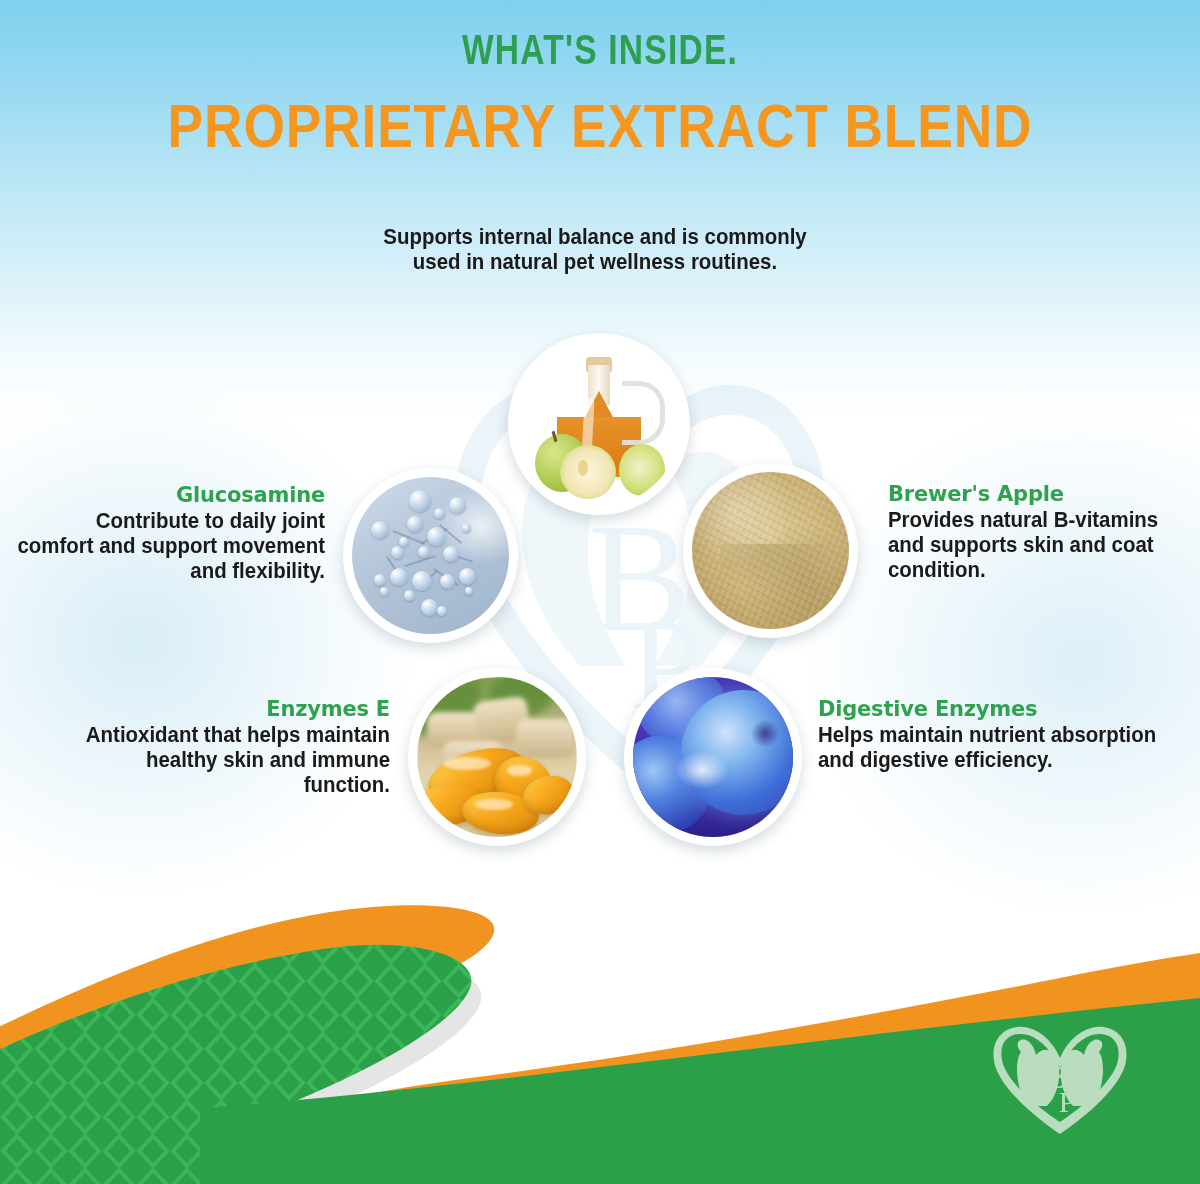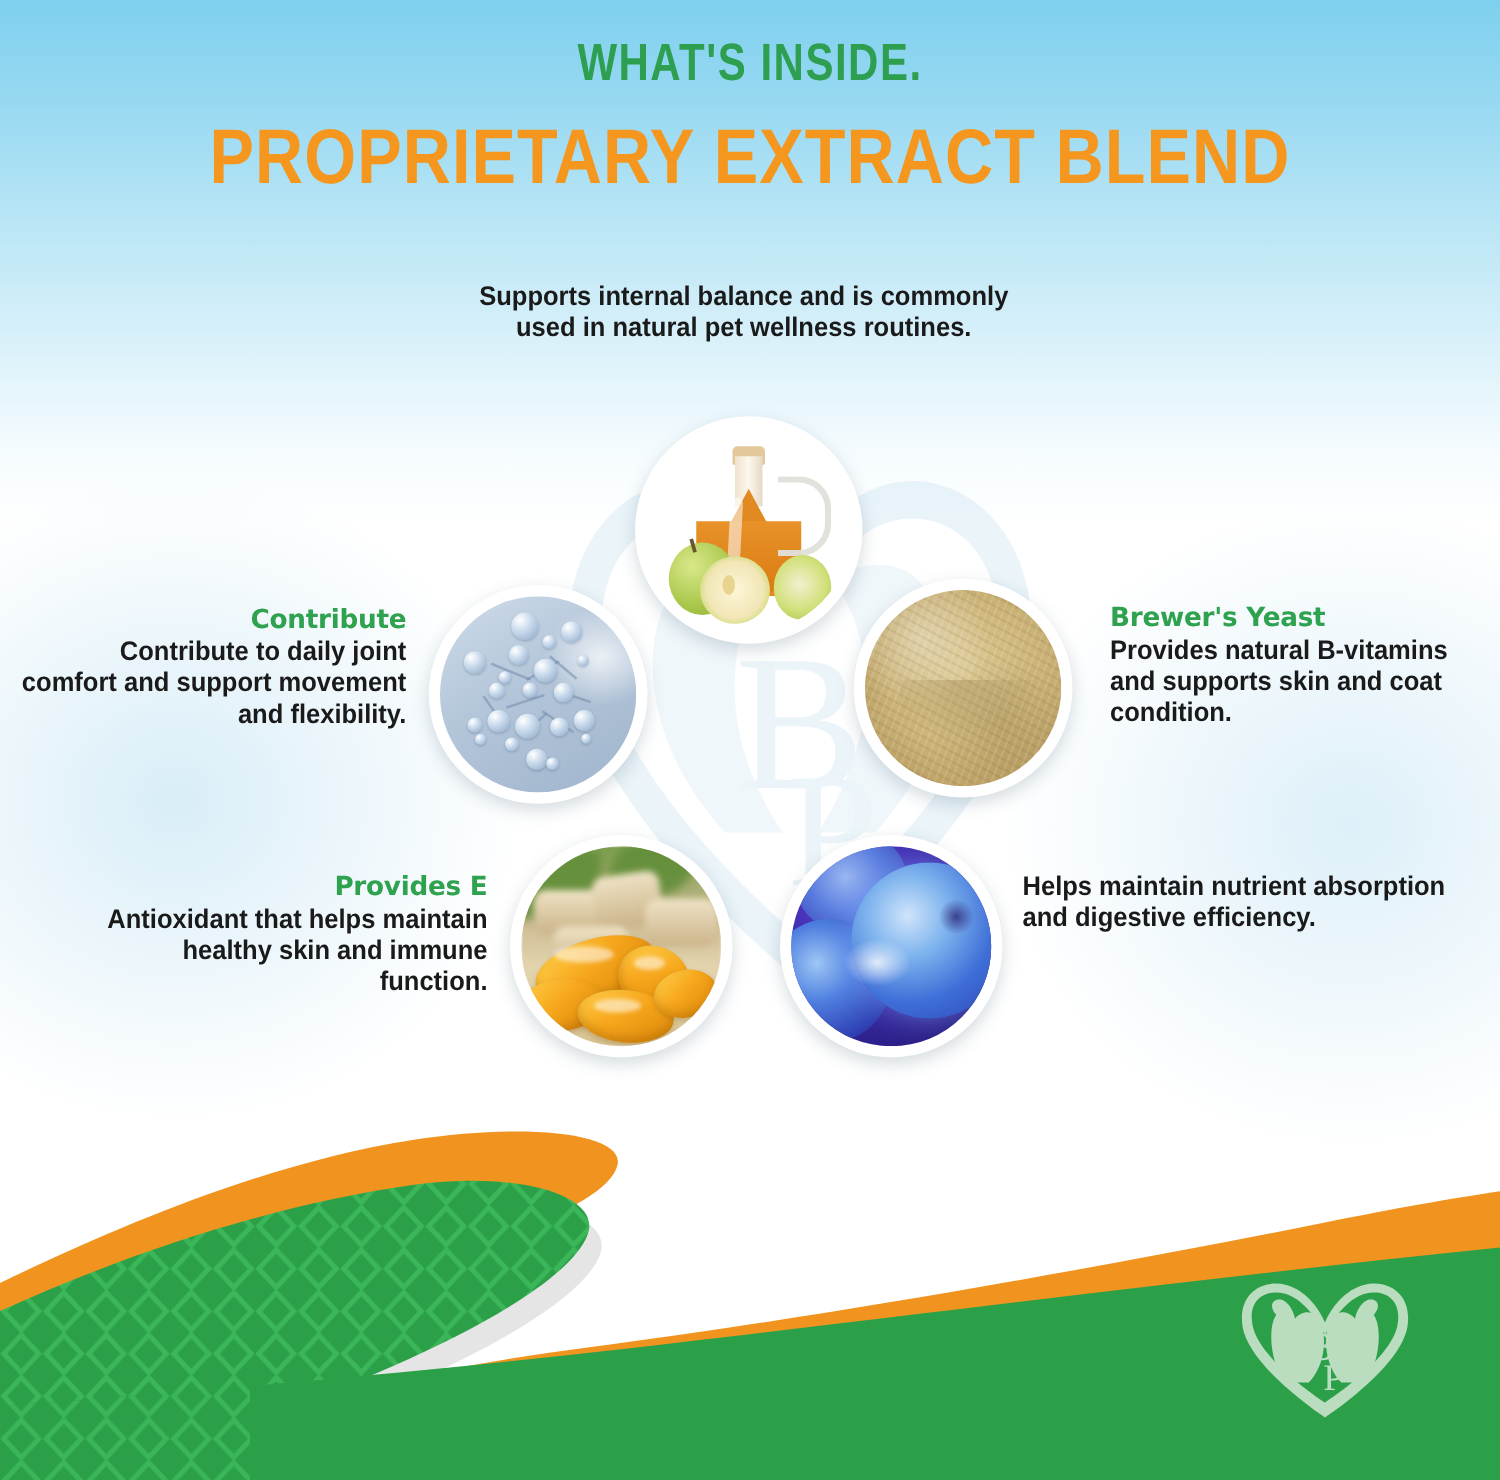--- a/index.html
+++ b/index.html
@@ -366,26 +366,26 @@
 
   <div class="circle" style="left:683px; top:463px; width:175px; height:175px;">
     <div class="circle-inner">
       <div class="yeast"></div>
       <div class="yeast-tex"></div>
       <div class="yeast-ridge"></div>
     </div>
   </div>
 
   <div class="ing-block align-left" style="left:888px; top:482px; width:300px;">
-    <div class="ing-name">Brewer's Yeast</div>
+    <div class="ing-name">Brewer's Apple</div>
     <div class="ing-desc">Provides natural B-vitamins and supports skin and coat condition.</div>
   </div>
 
   <div class="ing-block align-right" style="left:0px; top:483px; width:325px;">
-    <div class="ing-name">Contribute</div>
+    <div class="ing-name">Glucosamine</div>
     <div class="ing-desc">Contribute to daily joint comfort and support movement and flexibility.</div>
   </div>
 
   <div class="circle" style="left:343px; top:468px; width:175px; height:175px;">
     <div class="circle-inner">
       <div class="gluco"></div>
       <div class="gluco-glow"></div>
 
       <div class="bond" style="left:26%; top:34%; width:34px; transform: rotate(22deg);"></div>
       <div class="bond" style="left:44%; top:42%; width:30px; transform: rotate(-30deg);"></div>
@@ -414,21 +414,21 @@
       <div class="mol" style="left:68%; top:58%; width:17px; height:17px;"></div>
       <div class="mol" style="left:33%; top:72%; width:11px; height:11px;"></div>
       <div class="mol" style="left:44%; top:78%; width:17px; height:17px;"></div>
       <div class="mol" style="left:54%; top:82%; width:10px; height:10px;"></div>
       <div class="mol" style="left:72%; top:70%; width:8px;  height:8px;"></div>
       <div class="mol" style="left:18%; top:70%; width:9px;  height:9px;"></div>
     </div>
   </div>
 
   <div class="ing-block align-right" style="left:60px; top:697px; width:330px;">
-    <div class="ing-name">Provides E</div>
+    <div class="ing-name">Enzymes E</div>
     <div class="ing-desc">Antioxidant that helps maintain healthy skin and immune function.</div>
   </div>
 
   <div class="circle" style="left:408px; top:668px; width:178px; height:178px;">
     <div class="circle-inner">
       <div class="vitE-bg"></div>
       <div class="vitE-leaf" style="left:-6%; top:2%; width:46%; height:34%;"></div>
       <div class="vitE-leaf" style="left:44%; top:-4%; width:42%; height:30%;"></div>
       <div class="vitE-tab" style="left:6%;  top:22%; width:40%; height:22%;"></div>
       <div class="vitE-tab" style="left:36%; top:14%; width:34%; height:26%; transform:rotate(-8deg);"></div>
@@ -452,20 +452,21 @@
       <div class="cell cell-c"></div>
       <div class="cell cell-b"></div>
       <div class="cell cell-a">
           <div class="cell-a-nuc"></div>
         </div>
       <div class="enz-sheen"></div>
     </div>
   </div>
 
   <div class="ing-block align-left" style="left:818px; top:697px; width:370px;">
+    <div class="ing-name">Digestive Enzymes</div>
     <div class="ing-desc">Helps maintain nutrient absorption and digestive efficiency.</div>
   </div>
 
   <svg class="ribbons" viewBox="0 0 1200 356" preserveAspectRatio="none">
     <defs>
       <pattern id="lattice" width="34" height="34" patternUnits="userSpaceOnUse" patternTransform="rotate(0)">
         <rect width="34" height="34" fill="#2ba049"></rect>
         <path d="M17 2 L31 17 L17 32 L3 17 Z" fill="none" stroke="#3bb659" stroke-width="4"></path>
       </pattern>
       <clipPath id="greenClip">

